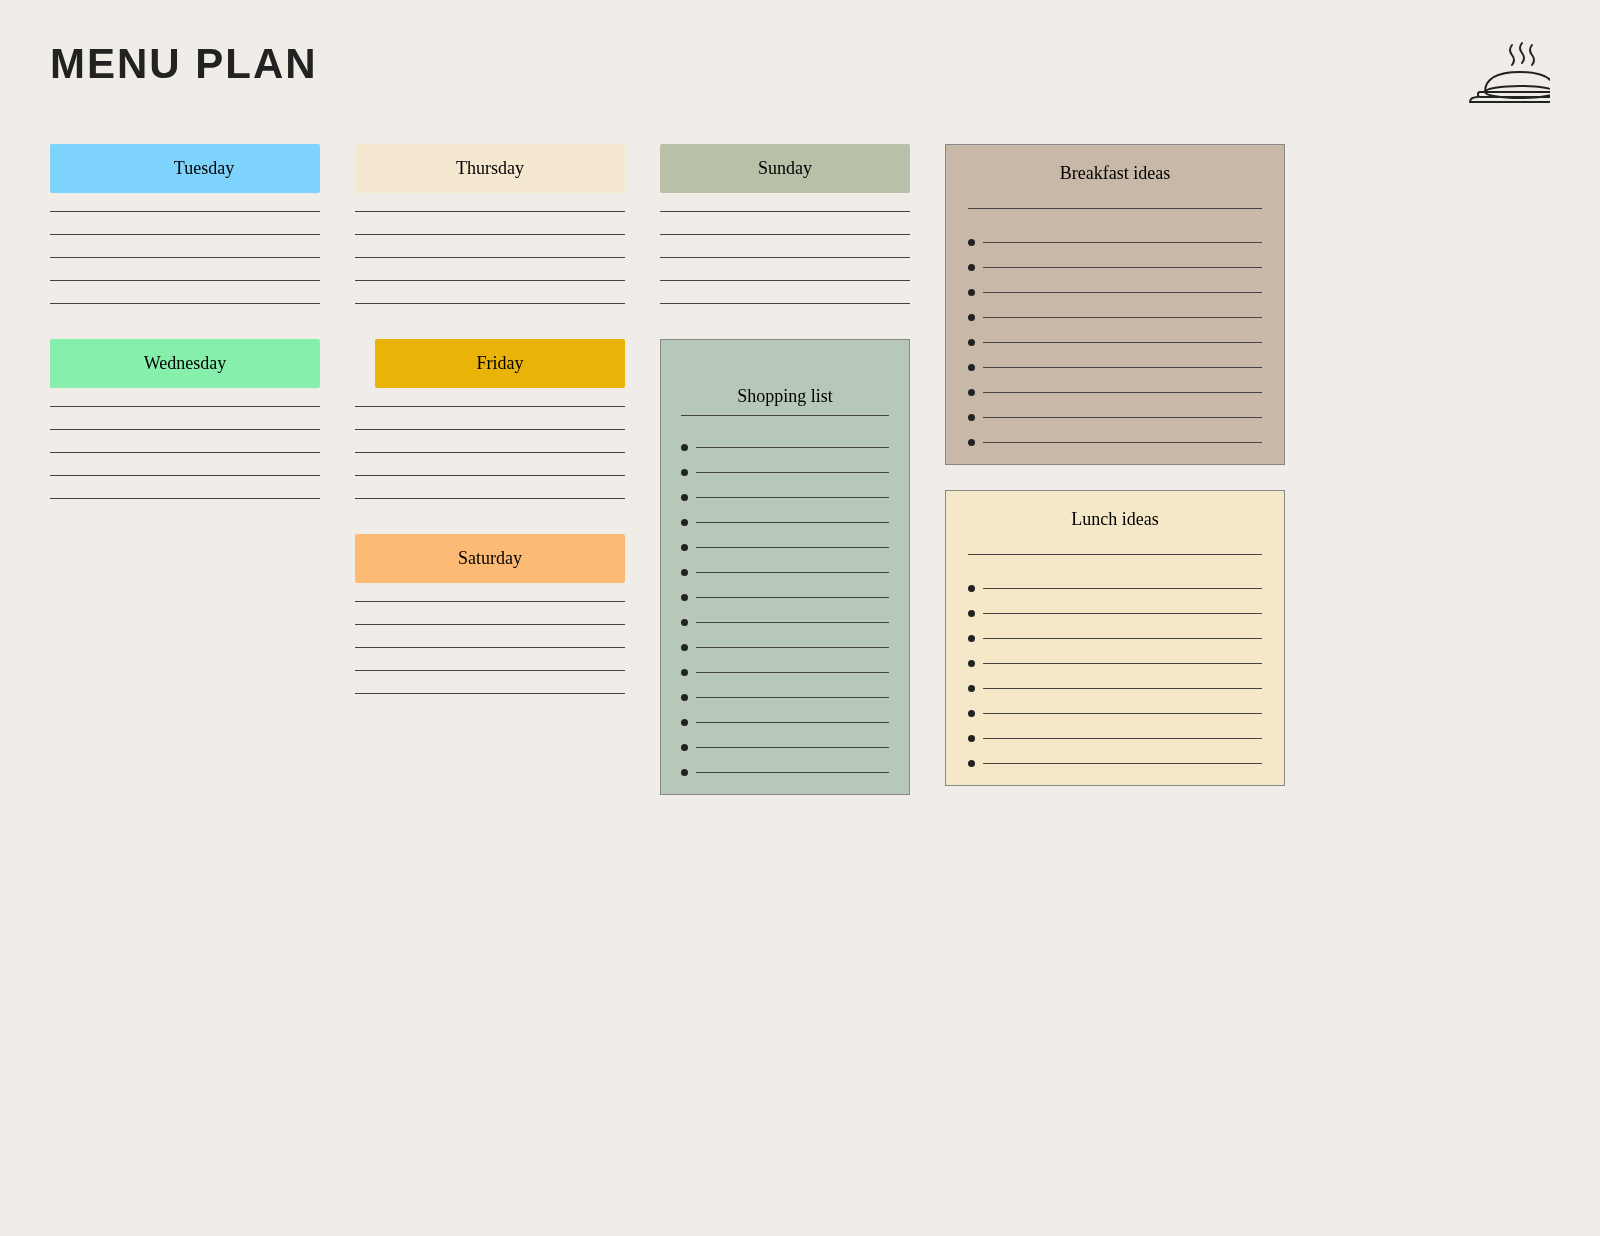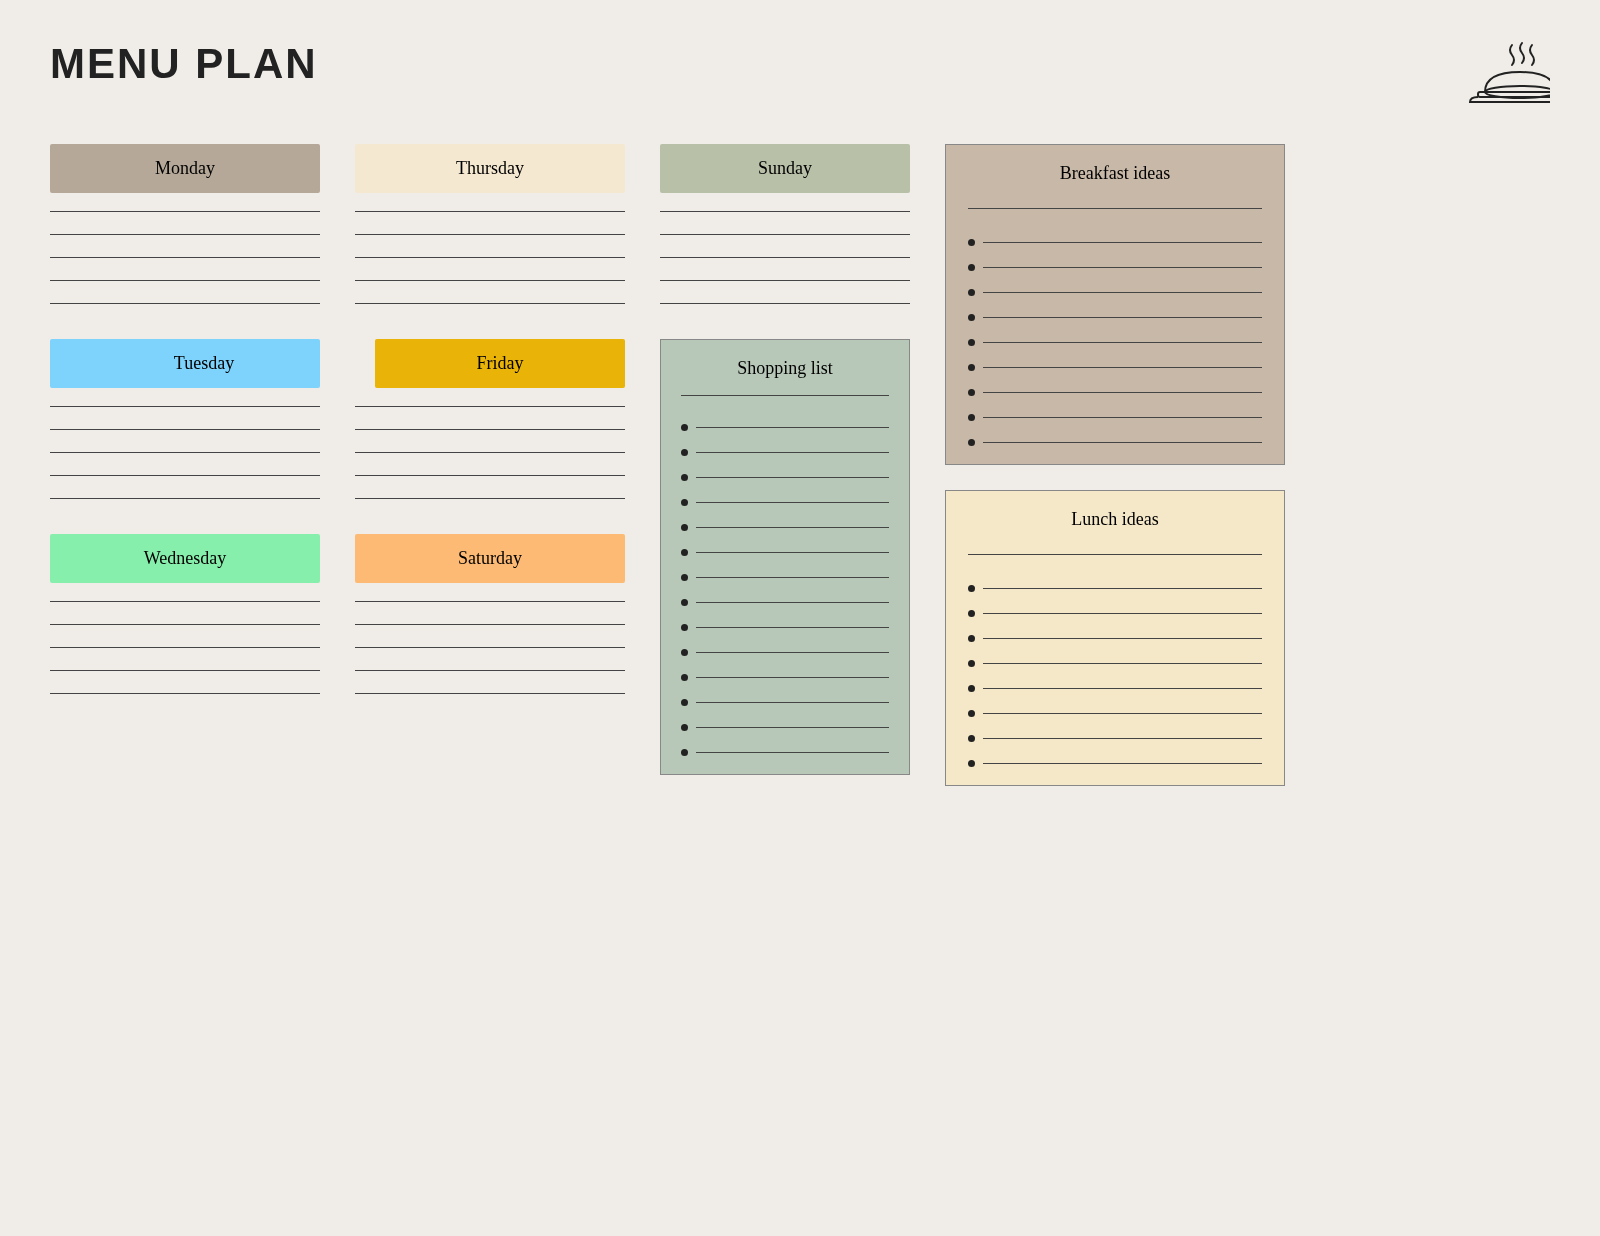--- a/index.html
+++ b/index.html
@@ -75,21 +75,22 @@
       padding: 18px 20px;
       height: 100%;
     }
 
     .shopping-list-title {
       text-align: center;
       font-size: 18px;
       margin-bottom: 10px;
       font-weight: 400;
       border-bottom: 1.5px solid #444;
-      padding-bottom: 16px;
+      padding-bottom: 8px;
+      margin-top: 28px;
     }
 
     .bullet-list {
       list-style: none;
       padding: 0;
       margin: 0;
     }
 
     .bullet-list li {
       display: flex;
@@ -172,30 +173,20 @@
       <path d="M92 57 Q100 57 100 62 L88 62" stroke="#222" stroke-width="2" fill="none"></path>
       <line x1="22" y1="62" x2="88" y2="62" stroke="#222" stroke-width="2"></line>
     </svg>
   </div>
 </div>
 
 <div class="full-layout">
 
   <div>
 
-    <div class="day-section">
-      <div class="day-header monday-header">Monday</div>
-      <div class="day-lines">
-        <div class="day-line"></div>
-        <div class="day-line"></div>
-        <div class="day-line"></div>
-        <div class="day-line"></div>
-        <div class="day-line"></div>
-      </div>
-    </div>
 
     <div class="day-section">
       <div class="day-header tuesday-header">Tuesday</div>
       <div class="day-lines">
         <div class="day-line"></div>
         <div class="day-line"></div>
         <div class="day-line"></div>
         <div class="day-line"></div>
         <div class="day-line"></div>
       </div>

